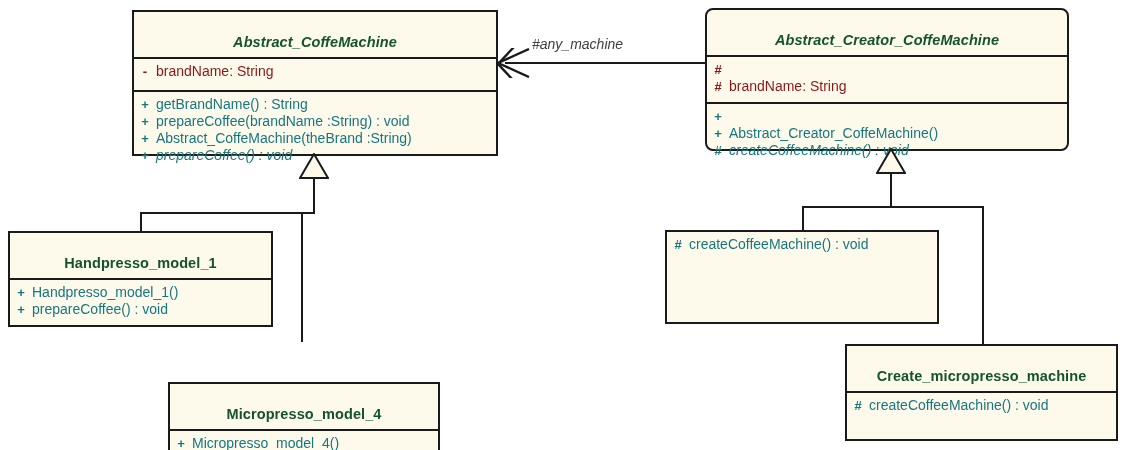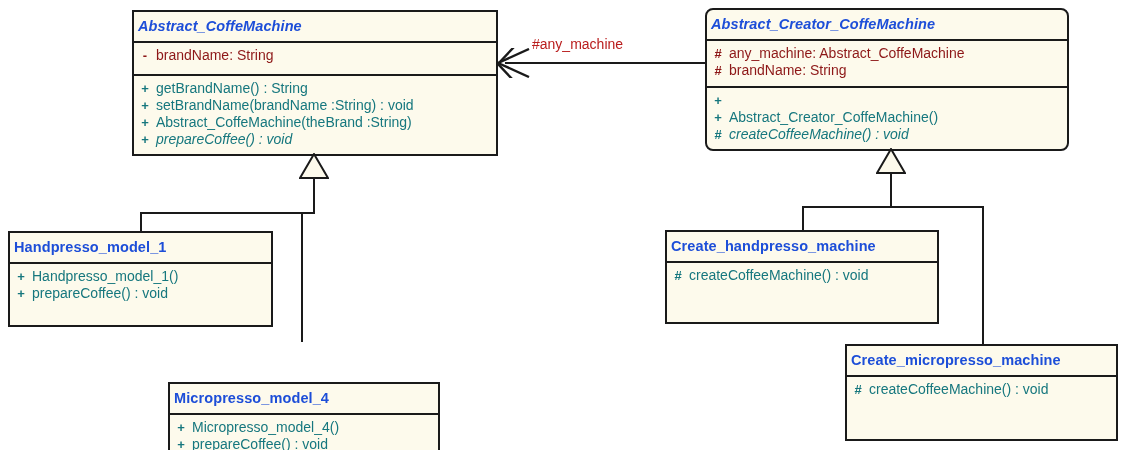--- a/index.html
+++ b/index.html
@@ -19,26 +19,26 @@
   .uml-class {
     position: absolute;
     box-sizing: border-box;
     background: #fdfaec;
     border: 2px solid #1a1a1a;
     z-index: 5;
   }
   .uml-name {
     box-sizing: border-box;
     width: 100%;
-    text-align: left;
+    text-align: center;
     font-weight: bold;
     font-size: 14.5px;
-    color: #1d4ed8;
+    color: #14532d;
     letter-spacing: 0.1px;
-    padding: 6px 4px 7px 4px;
+    padding: 22px 4px 7px 4px;
     border-bottom: 2px solid #1a1a1a;
     white-space: nowrap;
   }
   .uml-name.abstract { font-style: italic; }
   .uml-compartment {
     box-sizing: border-box;
     width: 100%;
     padding: 4px 0 5px 0;
   }
   .uml-compartment.bordered { border-bottom: 2px solid #1a1a1a; }
@@ -73,23 +73,24 @@
 
   .tri {
     position: absolute;
     z-index: 6;
   }
   .tri svg { display: block; }
 
   .assoc-label {
     position: absolute;
     font-size: 14px;
-    color: #b91c1c;
+    color: #404040;
     white-space: nowrap;
     z-index: 7;
+    font-style: italic;
   }
   .arrow-open {
     position: absolute;
     z-index: 6;
   }
   .arrow-open svg { display: block; }
 </style>
 </head>
 <body>
 
@@ -133,39 +134,38 @@
         <span class="member-text">brandName:  String</span>
       </div>
     </div>
     <div class="uml-compartment">
       <div class="uml-row meth">
         <span class="vis">+</span>
         <span class="member-text">getBrandName() : String</span>
       </div>
       <div class="uml-row meth">
         <span class="vis">+</span>
-        <span class="member-text">setBrandName(brandName :String) : void</span>
+        <span class="member-text">prepareCoffee(brandName :String) : void</span>
       </div>
       <div class="uml-row meth">
         <span class="vis">+</span>
         <span class="member-text">Abstract_CoffeMachine(theBrand :String)</span>
       </div>
       <div class="uml-row meth abstract-m">
         <span class="vis">+</span>
         <span class="member-text">prepareCoffee() : void</span>
       </div>
     </div>
   </div>
 
   <div class="uml-class" style="left:705px; top:8px; width:364px; height:143px;border-radius:8px;">
     <div class="uml-name abstract">Abstract_Creator_CoffeMachine</div>
     <div class="uml-compartment bordered" style="height:47px;">
       <div class="uml-row attr">
         <span class="vis">#</span>
-        <span class="member-text">any_machine:  Abstract_CoffeMachine</span>
       </div>
       <div class="uml-row attr">
         <span class="vis">#</span>
         <span class="member-text">brandName:  String</span>
       </div>
     </div>
     <div class="uml-compartment">
       <div class="uml-row meth">
         <span class="vis">+</span>
       </div>
@@ -202,21 +202,20 @@
         <span class="member-text">Micropresso_model_4()</span>
       </div>
       <div class="uml-row meth">
         <span class="vis">+</span>
         <span class="member-text">prepareCoffee() : void</span>
       </div>
     </div>
   </div>
 
   <div class="uml-class" style="left:665px; top:230px; width:274px; height:94px;">
-    <div class="uml-name">Create_handpresso_machine</div>
     <div class="uml-compartment">
       <div class="uml-row meth">
         <span class="vis">#</span>
         <span class="member-text">createCoffeeMachine() : void</span>
       </div>
     </div>
   </div>
 
   <div class="uml-class" style="left:845px; top:344px; width:273px; height:97px;">
     <div class="uml-name">Create_micropresso_machine</div>

